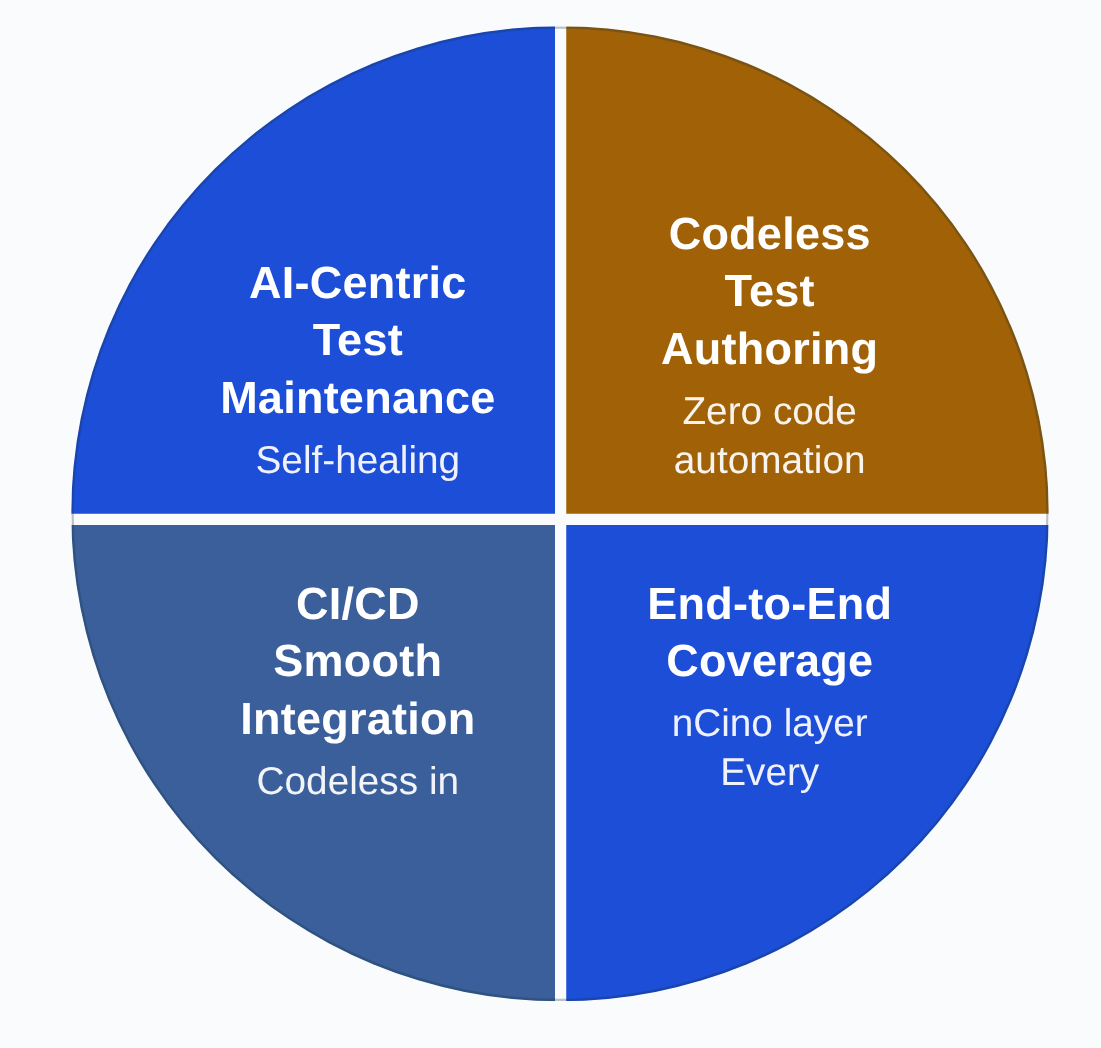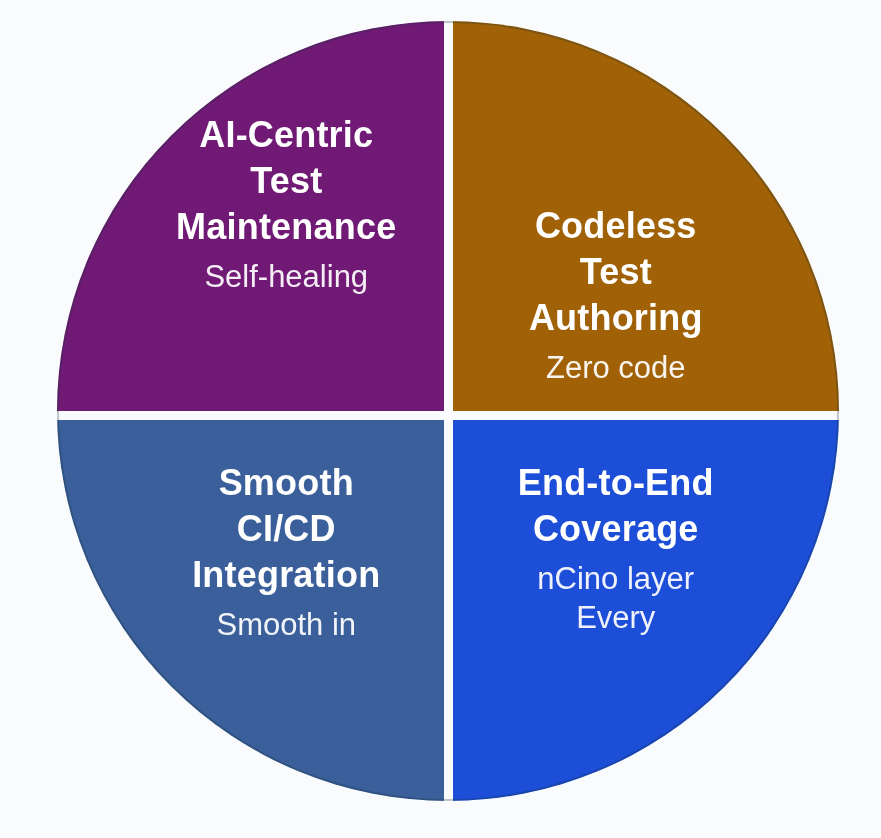--- a/index.html
+++ b/index.html
@@ -67,21 +67,21 @@
     box-shadow: inset 0 0 0 2px rgba(21, 52, 58, 0.28);
     pointer-events: none;
   }
 </style>
 </head>
 <body>
 
 <div class="stage">
   <div class="circle">
 
-    <div class="quad q-tl" style="background: #701a75; justify-content: center;">
+    <div class="quad q-tl" style="background: #1d4ed8;">
       <div class="quad-text">
         <div class="quad-title">
           <div>AI-Centric</div>
           <div>Test</div>
           <div>Maintenance</div>
         </div>
         <div class="quad-subtitle">
           <div>Self-healing</div>
         </div>
       </div>
@@ -89,33 +89,34 @@
 
     <div class="quad q-tr" style="background: #a16207;">
       <div class="quad-text">
         <div class="quad-title">
           <div>Codeless</div>
           <div>Test</div>
           <div>Authoring</div>
         </div>
         <div class="quad-subtitle">
           <div>Zero code</div>
+          <div>automation</div>
         </div>
       </div>
     </div>
 
     <div class="quad q-bl" style="background: rgb(59, 95, 155);">
       <div class="quad-text">
         <div class="quad-title">
+          <div>CI/CD</div>
           <div>Smooth</div>
-          <div>CI/CD</div>
           <div>Integration</div>
         </div>
         <div class="quad-subtitle">
-          <div>Smooth in</div>
+          <div>Codeless in</div>
         </div>
       </div>
     </div>
 
     <div class="quad q-br" style="background: #1d4ed8;">
       <div class="quad-text">
         <div class="quad-title">
           <div>End-to-End</div>
           <div>Coverage</div>
         </div>

